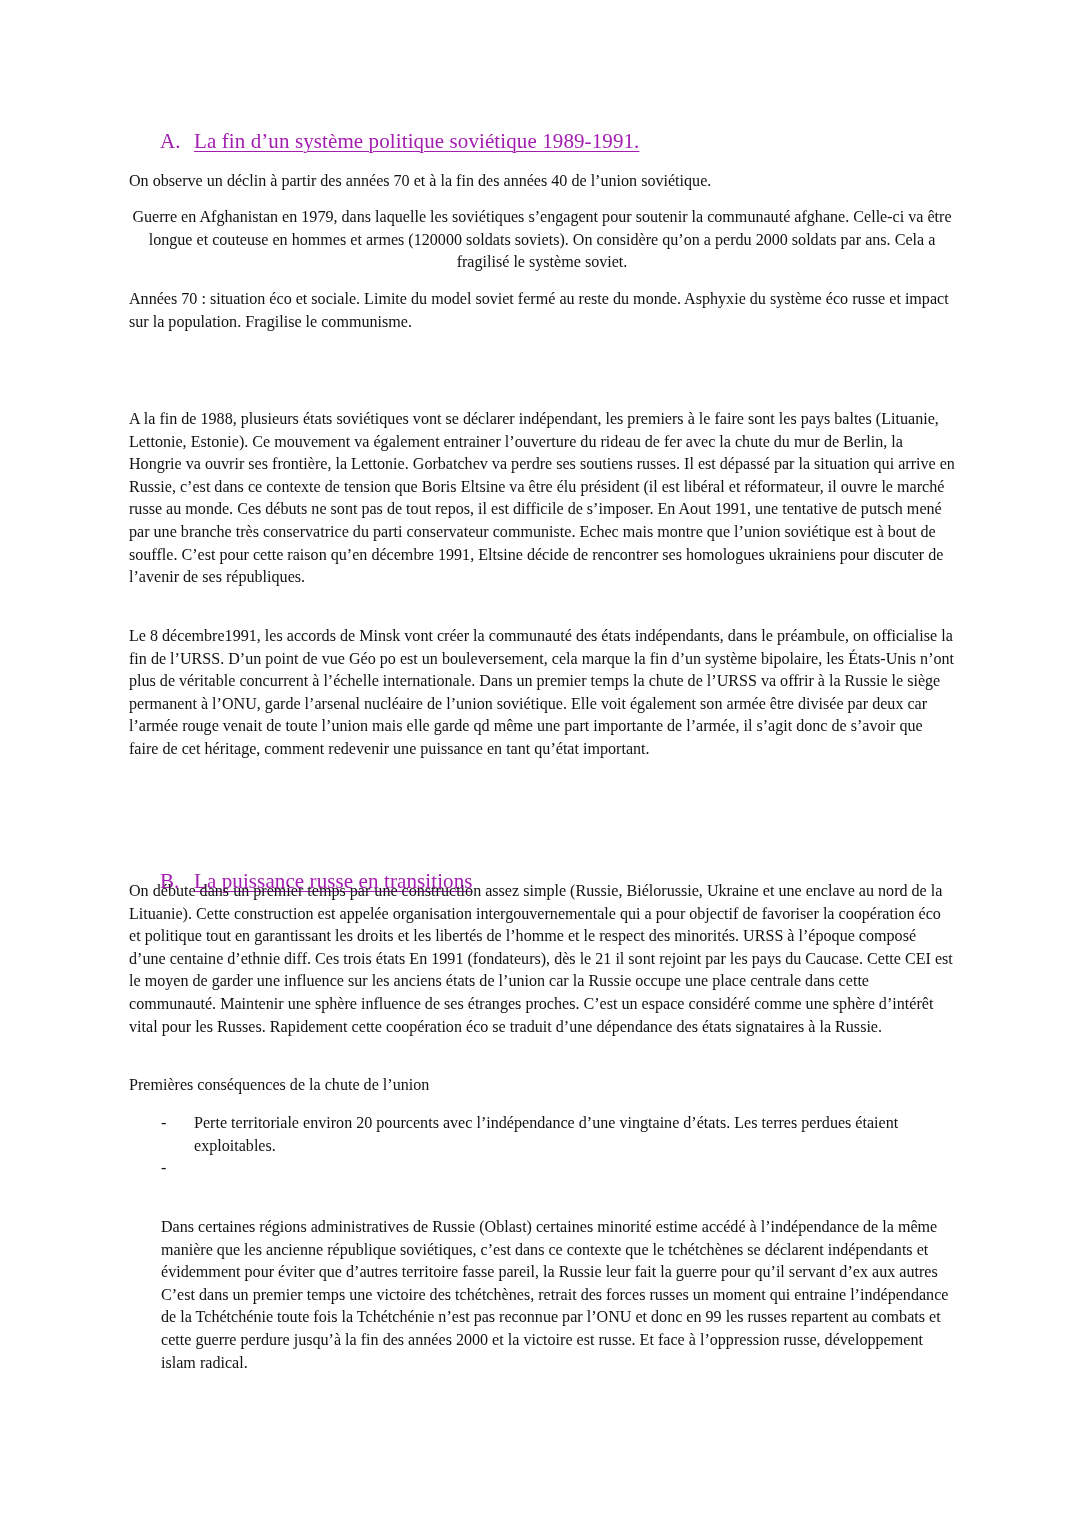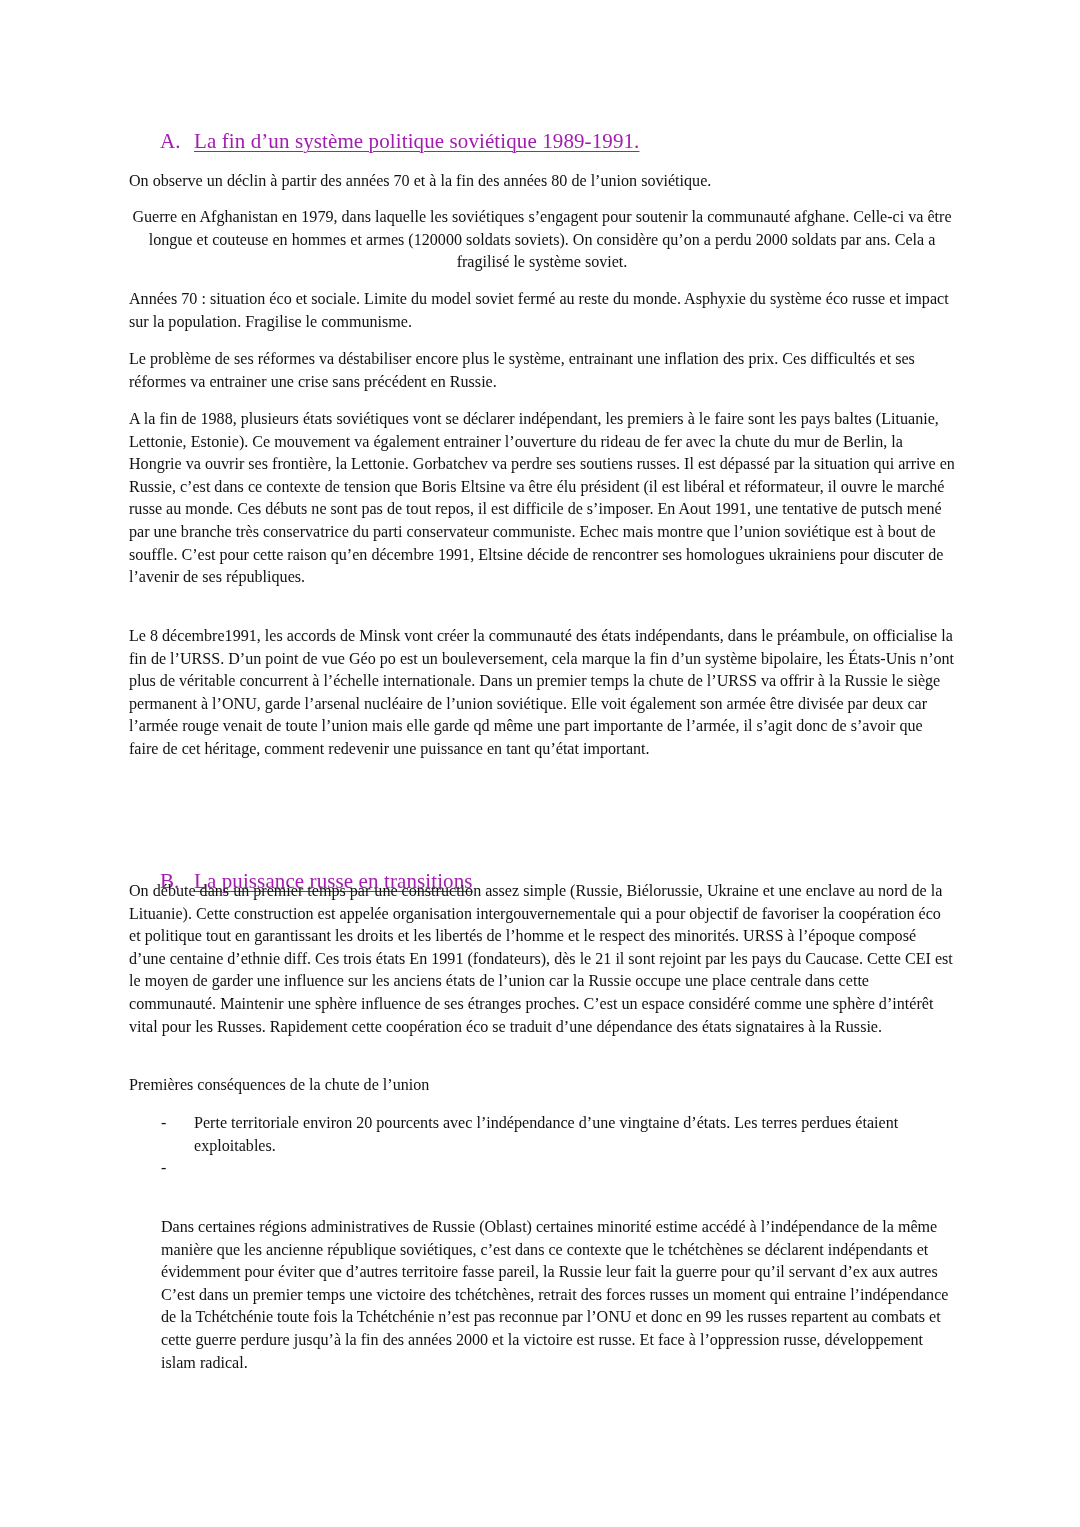--- a/index.html
+++ b/index.html
@@ -73,24 +73,23 @@
 </style>
 </head>
 <body>
 
 <div class="page">
 
   <div class="heading" style="top:129px;">
     <span class="letter">A.</span><span class="title">La fin d’un système politique soviétique 1989-1991.</span>
   </div>
 
-  <p class="para" style="top:170px;">On observe un déclin à partir des années 70 et à la fin des années 80 de l’union soviétique.</p>
+  <p class="para" style="top:170px;">On observe un déclin à partir des années 70 et à la fin des années 40 de l’union soviétique.</p>
   <p class="para" style="top:206px;text-align:center;">Guerre en Afghanistan en 1979, dans laquelle les soviétiques s’engagent pour soutenir la communauté afghane. Celle-ci va être longue et couteuse en hommes et armes (120000 soldats soviets). On considère qu’on a perdu 2000 soldats par ans. Cela a fragilisé le système soviet.</p>
   <p class="para" style="top:288px;">Années 70 : situation éco et sociale. Limite du model soviet fermé au reste du monde. Asphyxie du système éco russe et impact sur la population. Fragilise le communisme.</p>
-  <p class="para" style="top:348px;">Le problème de ses réformes va déstabiliser encore plus le système, entrainant une inflation des prix. Ces difficultés et ses réformes va entrainer une crise sans précédent en Russie.</p>
   <p class="para" style="top:408px;">A la fin de 1988, plusieurs états soviétiques vont se déclarer indépendant, les premiers à le faire sont les pays baltes (Lituanie, Lettonie, Estonie). Ce mouvement va également entrainer l’ouverture du rideau de fer avec la chute du mur de Berlin, la Hongrie va ouvrir ses frontière, la Lettonie. Gorbatchev va perdre ses soutiens russes. Il est dépassé par la situation qui arrive en Russie, c’est dans ce contexte de tension que Boris Eltsine va être élu président (il est libéral et réformateur, il ouvre le marché russe au monde. Ces débuts ne sont pas de tout repos, il est difficile de s’imposer. En Aout 1991, une tentative de putsch mené par une branche très conservatrice du parti conservateur communiste. Echec mais montre que l’union soviétique est à bout de souffle. C’est pour cette raison qu’en décembre 1991, Eltsine décide de rencontrer ses homologues ukrainiens pour discuter de l’avenir de ses républiques.</p>
   <p class="para" style="top:625px;">Le 8 décembre1991, les accords de Minsk vont créer la communauté des états indépendants, dans le préambule, on officialise la fin de l’URSS. D’un point de vue Géo po est un bouleversement, cela marque la fin d’un système bipolaire, les États-Unis n’ont plus de véritable concurrent à l’échelle internationale. Dans un premier temps la chute de l’URSS va offrir à la Russie le siège permanent à l’ONU, garde l’arsenal nucléaire de l’union soviétique. Elle voit également son armée être divisée par deux car l’armée rouge venait de toute l’union mais elle garde qd même une part importante de l’armée, il s’agit donc de s’avoir que faire de cet héritage, comment redevenir une puissance en tant qu’état important.</p>
 
   <div class="heading" style="top:869px;">
     <span class="letter">B.</span><span class="title">La puissance russe en transitions</span>
   </div>
 
   <p class="para" style="top:880px;">On débute dans un premier temps par une construction assez simple (Russie, Biélorussie, Ukraine et une enclave au nord de la Lituanie). Cette construction est appelée organisation intergouvernementale qui a pour objectif de favoriser la coopération éco et politique tout en garantissant les droits et les libertés de l’homme et le respect des minorités. URSS à l’époque composé d’une centaine d’ethnie diff. Ces trois états En 1991 (fondateurs), dès le 21 il sont rejoint par les pays du Caucase. Cette CEI est le moyen de garder une influence sur les anciens états de l’union car la Russie occupe une place centrale dans cette communauté. Maintenir une sphère influence de ses étranges proches. C’est un espace considéré comme une sphère d’intérêt vital pour les Russes. Rapidement cette coopération éco se traduit d’une dépendance des états signataires à la Russie.</p>
   <p class="para" style="top:1074px;">Premières conséquences de la chute de l’union</p>
 

